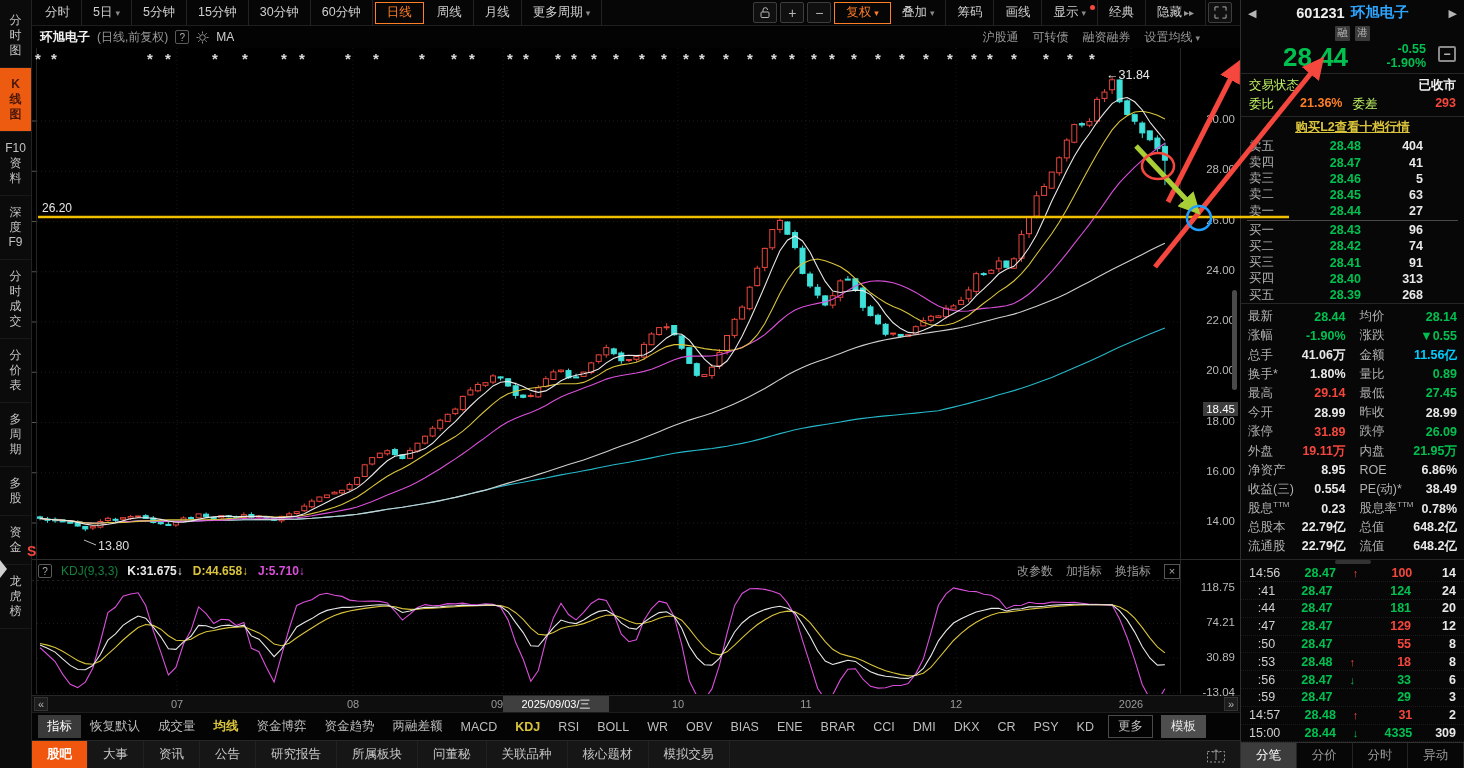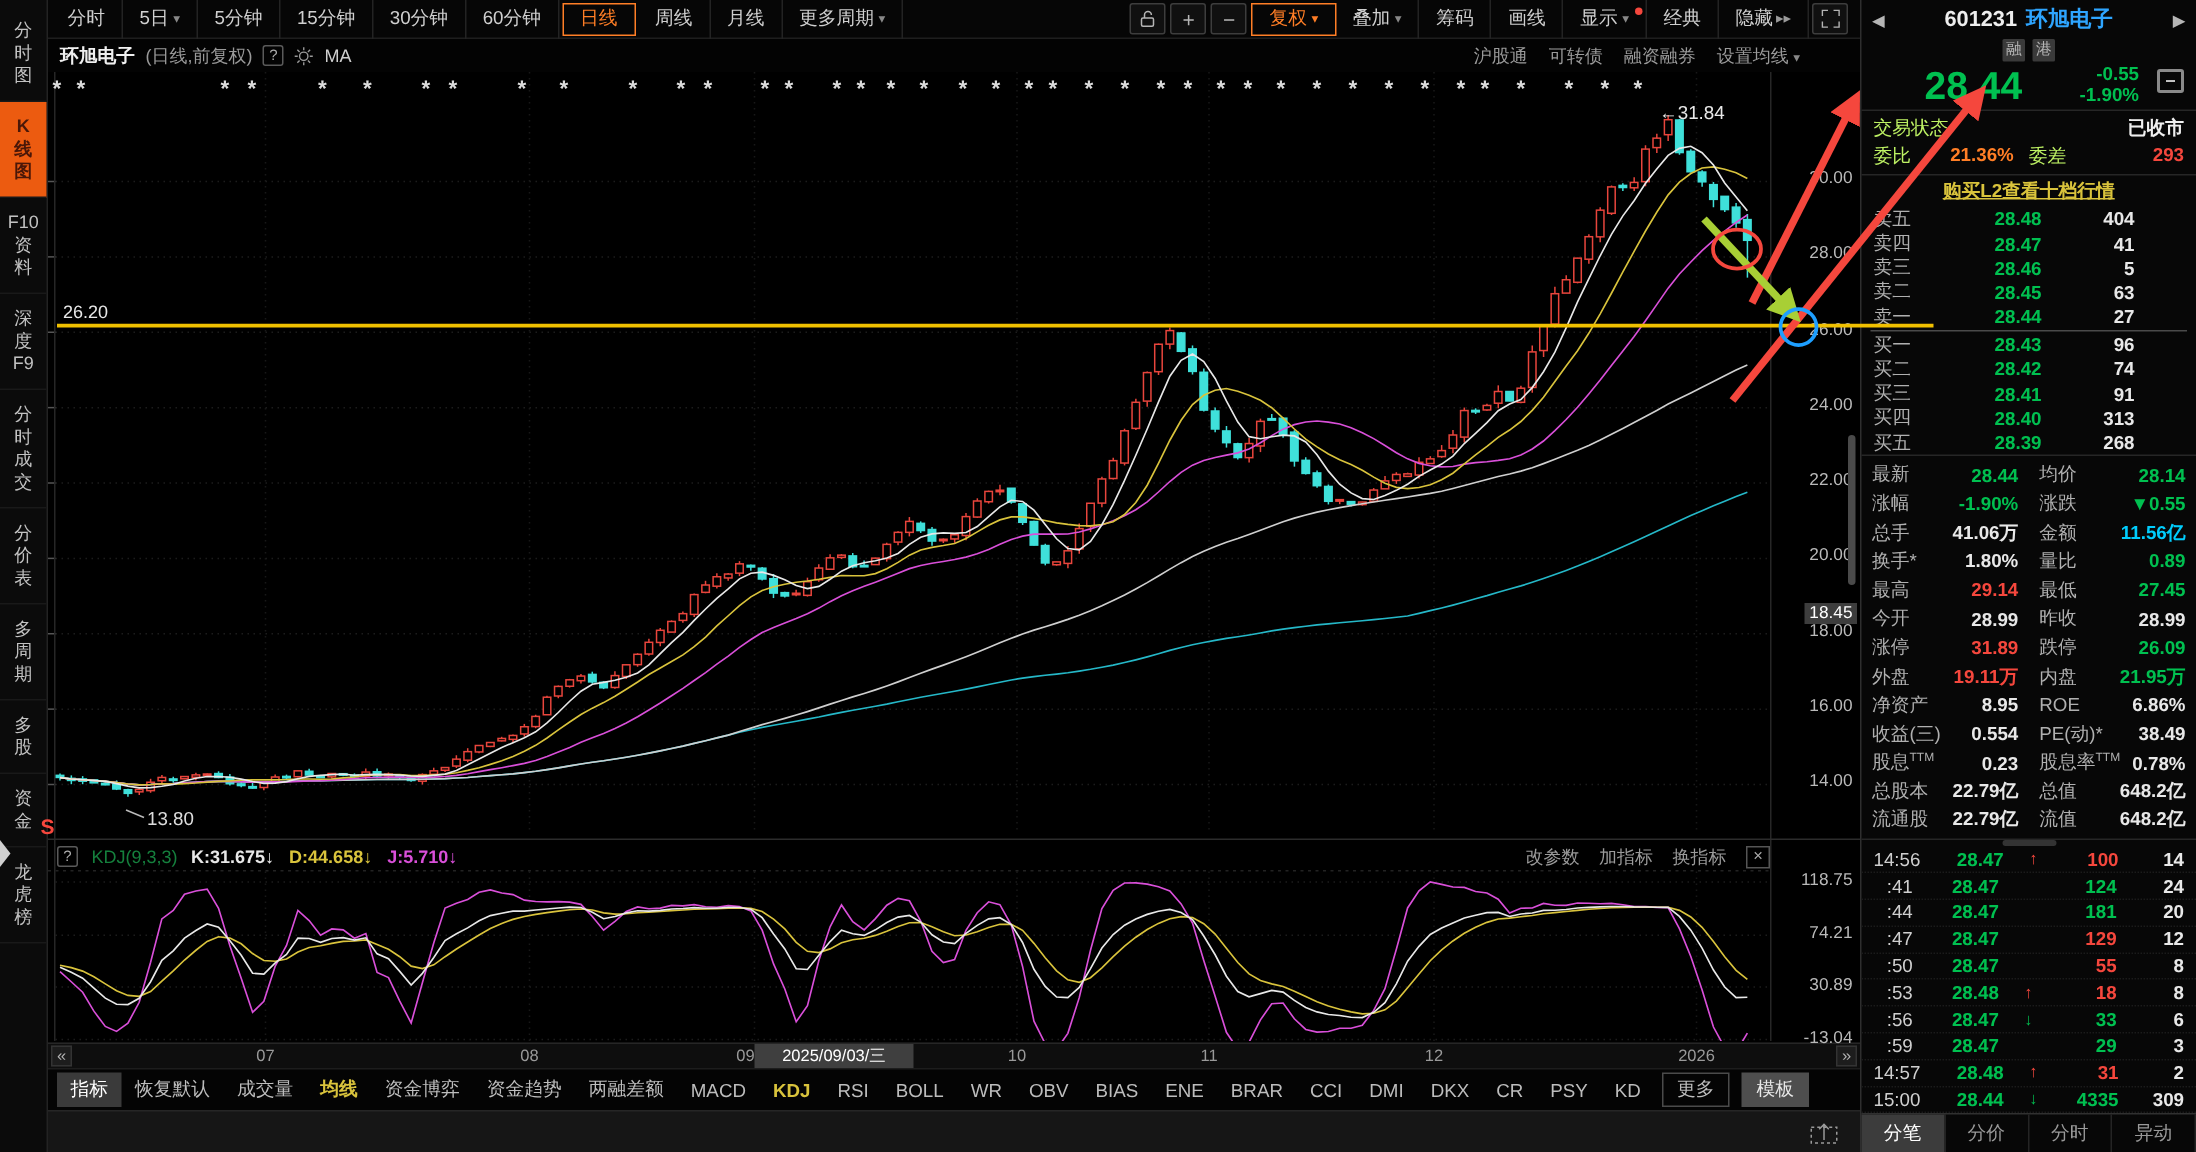--- a/index.html
+++ b/index.html
@@ -690,20 +690,32 @@
         <span class="ind-item">DMI</span>
         <span class="ind-item">DKX</span>
         <span class="ind-item">CR</span>
         <span class="ind-item">PSY</span>
         <span class="ind-item">KD</span>
         <span class="ind-item ind-boxed">更多</span>
         <span class="ind-item ind-filled">模板</span>
       </div>
 
     <div class="botnav">
+      <span id="botnav-items" style="display:flex;height:100%">
+          <span class="bn-item bn-active">股吧</span>
+          <span class="bn-item">大事</span>
+          <span class="bn-item">资讯</span>
+          <span class="bn-item">公告</span>
+          <span class="bn-item">研究报告</span>
+          <span class="bn-item">所属板块</span>
+          <span class="bn-item">问董秘</span>
+          <span class="bn-item">关联品种</span>
+          <span class="bn-item">核心题材</span>
+          <span class="bn-item">模拟交易</span>
+        </span>
       <span class="popout">
         <svg width="22" height="16" viewBox="0 0 22 16">
             <g stroke="#9a9a9a" fill="none">
               <rect x="1.5" y="4.5" width="17" height="10.5" stroke-dasharray="2 2"></rect>
               <path d="M10 13V3M6.8 5.8L10 2.6l3.2 3.2"></path>
             </g>
           </svg>
       </span>
     </div>
   </div>

